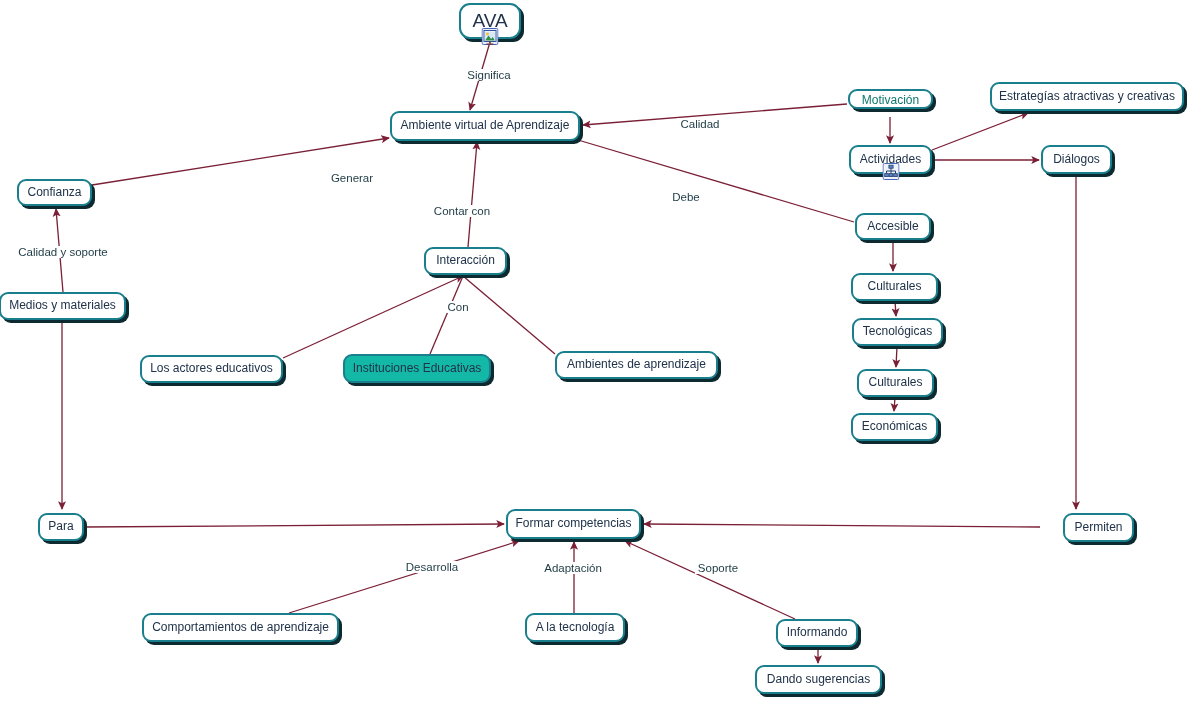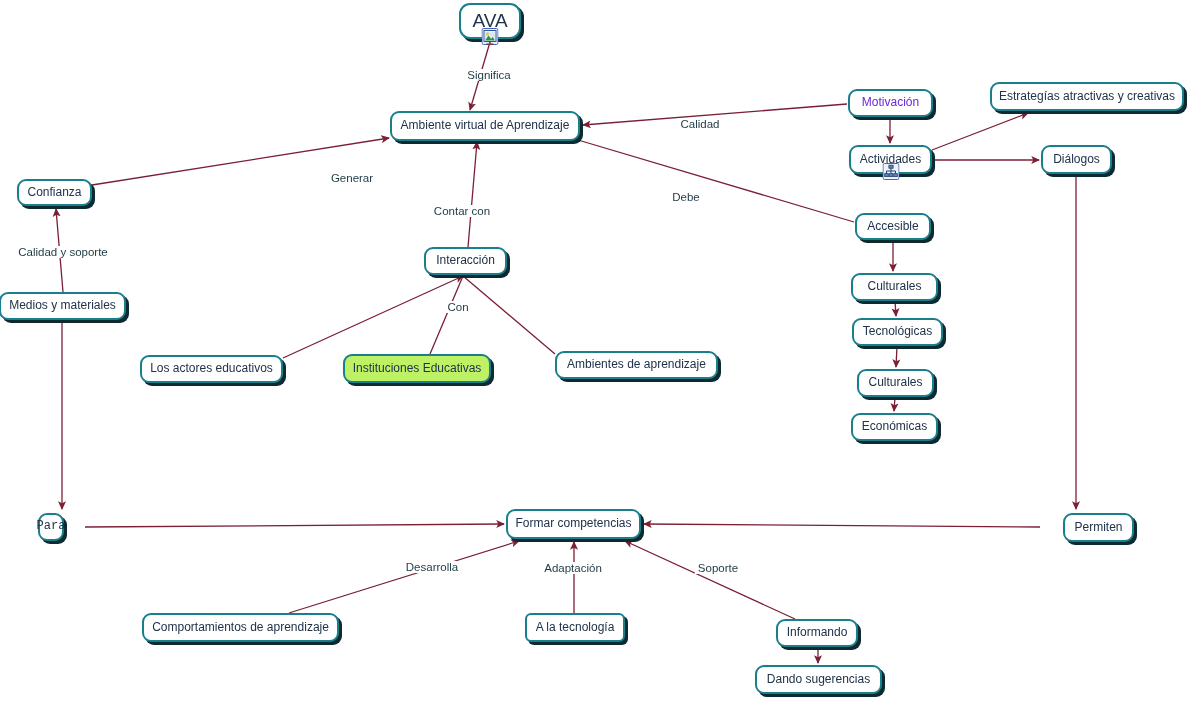--- a/index.html
+++ b/index.html
@@ -130,27 +130,27 @@
     </div>
     <div class="node" style="left: -1px; top: 292px; width: 127px; height: 28px; border-color: rgb(26, 127, 140); background: rgb(255, 255, 255); color: rgb(32, 51, 74); box-shadow: rgb(12, 42, 48) 3px 3px 0px 0px;">
       <span class="node-label">Medios y materiales</span>
     </div>
     <div class="node" style="left: 424px; top: 247px; width: 83px; height: 28px; border-color: rgb(26, 127, 140); background: rgb(255, 255, 255); color: rgb(32, 51, 74); box-shadow: rgb(12, 42, 48) 3px 3px 0px 0px;">
       <span class="node-label">Interacción</span>
     </div>
     <div class="node" style="left: 140px; top: 355px; width: 143px; height: 28px; border-color: rgb(26, 127, 140); background: rgb(255, 255, 255); color: rgb(32, 51, 74); box-shadow: rgb(12, 42, 48) 3px 3px 0px 0px;">
       <span class="node-label">Los actores educativos</span>
     </div>
-    <div class="node" style="left: 343px; top: 354px; width: 148px; height: 29px; border-color: rgb(26, 127, 140); background: #bef264; color: rgb(32, 51, 74); box-shadow: rgb(12, 42, 48) 3px 3px 0px 0px;">
+    <div class="node" style="left: 343px; top: 354px; width: 148px; height: 29px; border-color: rgb(26, 127, 140); background: #14b8a6; color: rgb(32, 51, 74); box-shadow: rgb(12, 42, 48) 3px 3px 0px 0px;">
       <span class="node-label">Instituciones Educativas</span>
     </div>
     <div class="node" style="left: 555px; top: 351px; width: 163px; height: 28px; border-color: rgb(26, 127, 140); background: rgb(255, 255, 255); color: rgb(32, 51, 74); box-shadow: rgb(12, 42, 48) 3px 3px 0px 0px;">
       <span class="node-label">Ambientes de aprendizaje</span>
     </div>
-    <div class="node" style="left: 848px; top: 89px; width: 85px; height: 28px; border-color: rgb(26, 127, 140); background: rgb(255, 255, 255); color: #6d28d9; box-shadow: rgb(12, 42, 48) 3px 3px 0px 0px;">
+    <div class="node" style="left: 848px; top: 89px; width: 85px; height: 20px; border-color: rgb(26, 127, 140); background: rgb(255, 255, 255); color: #0f766e; box-shadow: rgb(12, 42, 48) 3px 3px 0px 0px; align-items: flex-end;">
       <span class="node-label">Motivación</span>
     </div>
     <div class="node" style="left: 849px; top: 145px; width: 83px; height: 29px; border-color: rgb(26, 127, 140); background: rgb(255, 255, 255); color: rgb(32, 51, 74); box-shadow: rgb(12, 42, 48) 3px 3px 0px 0px;">
       <span class="node-label">Actividades</span>
       <span class="node-icon">
         <svg viewBox="0 0 17 17" width="17" height="17">
           <rect x="0.5" y="0.5" width="16" height="16" rx="1.5" fill="#eef2fb" stroke="#4466bb"></rect>
           <path d="M8.5 5 L8.5 8 M4 8 L13 8 M4 8 L4 10.5 M8.5 8 L8.5 10.5 M13 8 L13 10.5" stroke="#23406e" stroke-width="1" fill="none"></path>
           <rect x="6.4" y="2.2" width="4.2" height="3" fill="#5b82c4" stroke="#23406e" stroke-width="0.8"></rect>
           <rect x="2.2" y="10.6" width="3.6" height="3" fill="#5b82c4" stroke="#23406e" stroke-width="0.8"></rect>
@@ -173,33 +173,33 @@
     </div>
     <div class="node" style="left: 852px; top: 318px; width: 91px; height: 28px; border-color: rgb(26, 127, 140); background: rgb(255, 255, 255); color: rgb(32, 51, 74); box-shadow: rgb(12, 42, 48) 3px 3px 0px 0px;">
       <span class="node-label">Tecnológicas</span>
     </div>
     <div class="node" style="left: 857px; top: 369px; width: 77px; height: 28px; border-color: rgb(26, 127, 140); background: rgb(255, 255, 255); color: rgb(32, 51, 74); box-shadow: rgb(12, 42, 48) 3px 3px 0px 0px;">
       <span class="node-label">Culturales</span>
     </div>
     <div class="node" style="left: 851px; top: 413px; width: 87px; height: 28px; border-color: rgb(26, 127, 140); background: rgb(255, 255, 255); color: rgb(32, 51, 74); box-shadow: rgb(12, 42, 48) 3px 3px 0px 0px;">
       <span class="node-label">Económicas</span>
     </div>
-    <div class="node" style="left: 38px; top: 513px; width: 26px; height: 28px; border-color: rgb(26, 127, 140); background: rgb(255, 255, 255); color: rgb(32, 51, 74); box-shadow: rgb(12, 42, 48) 3px 3px 0px 0px; font-family: Liberation Mono, monospace;">
+    <div class="node" style="left: 38px; top: 513px; width: 46px; height: 28px; border-color: rgb(26, 127, 140); background: rgb(255, 255, 255); color: rgb(32, 51, 74); box-shadow: rgb(12, 42, 48) 3px 3px 0px 0px;">
       <span class="node-label">Para</span>
     </div>
     <div class="node" style="left: 506px; top: 509px; width: 135px; height: 30px; border-color: rgb(26, 127, 140); background: rgb(255, 255, 255); color: rgb(32, 51, 74); box-shadow: rgb(12, 42, 48) 3px 3px 0px 0px;">
       <span class="node-label">Formar competencias</span>
     </div>
     <div class="node" style="left: 1041px; top: 513px; width: 71px; height: 29px; border-color: rgb(26, 127, 140); background: rgb(255, 255, 255); color: rgb(32, 51, 74); box-shadow: rgb(12, 42, 48) 3px 3px 0px 0px; margin-left: 22px;">
       <span class="node-label">Permiten</span>
     </div>
     <div class="node" style="left: 142px; top: 613px; width: 197px; height: 29px; border-color: rgb(26, 127, 140); background: rgb(255, 255, 255); color: rgb(32, 51, 74); box-shadow: rgb(12, 42, 48) 3px 3px 0px 0px;">
       <span class="node-label">Comportamientos de aprendizaje</span>
     </div>
-    <div class="node" style="left: 525px; top: 613px; width: 100px; height: 29px; border-color: rgb(26, 127, 140); background: rgb(255, 255, 255); color: rgb(32, 51, 74); box-shadow: rgb(12, 42, 48) 3px 3px 0px 0px; border-radius: 6px;">
+    <div class="node" style="left: 525px; top: 613px; width: 100px; height: 29px; border-color: rgb(26, 127, 140); background: rgb(255, 255, 255); color: rgb(32, 51, 74); box-shadow: rgb(12, 42, 48) 3px 3px 0px 0px;">
       <span class="node-label">A la tecnología</span>
     </div>
     <div class="node" style="left: 776px; top: 619px; width: 82px; height: 28px; border-color: rgb(26, 127, 140); background: rgb(255, 255, 255); color: rgb(32, 51, 74); box-shadow: rgb(12, 42, 48) 3px 3px 0px 0px;">
       <span class="node-label">Informando</span>
     </div>
     <div class="node" style="left: 755px; top: 665px; width: 127px; height: 29px; border-color: rgb(26, 127, 140); background: rgb(255, 255, 255); color: rgb(32, 51, 74); box-shadow: rgb(12, 42, 48) 3px 3px 0px 0px;">
       <span class="node-label">Dando sugerencias</span>
     </div>
     <div class="link-label" style="left: 489px; top: 75px; color: rgb(29, 58, 68);">Significa</div>
     <div class="link-label" style="left: 352px; top: 178px; color: rgb(29, 58, 68);">Generar</div>

